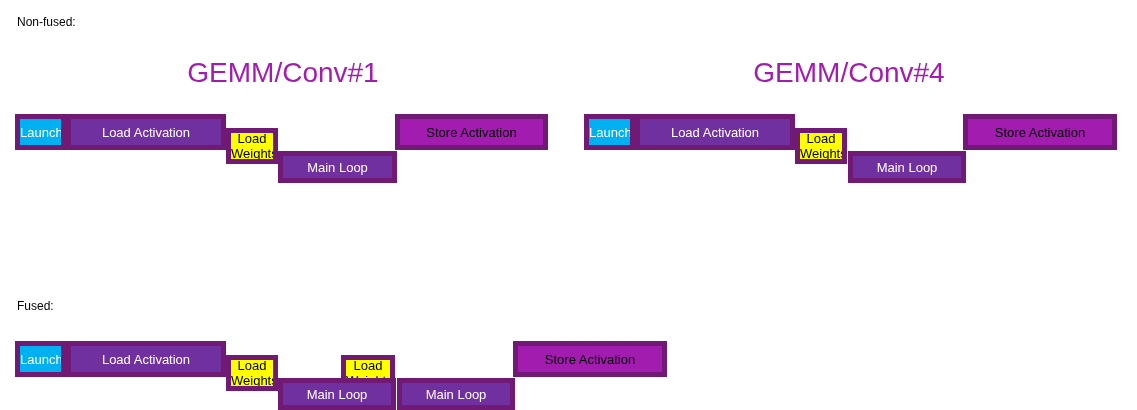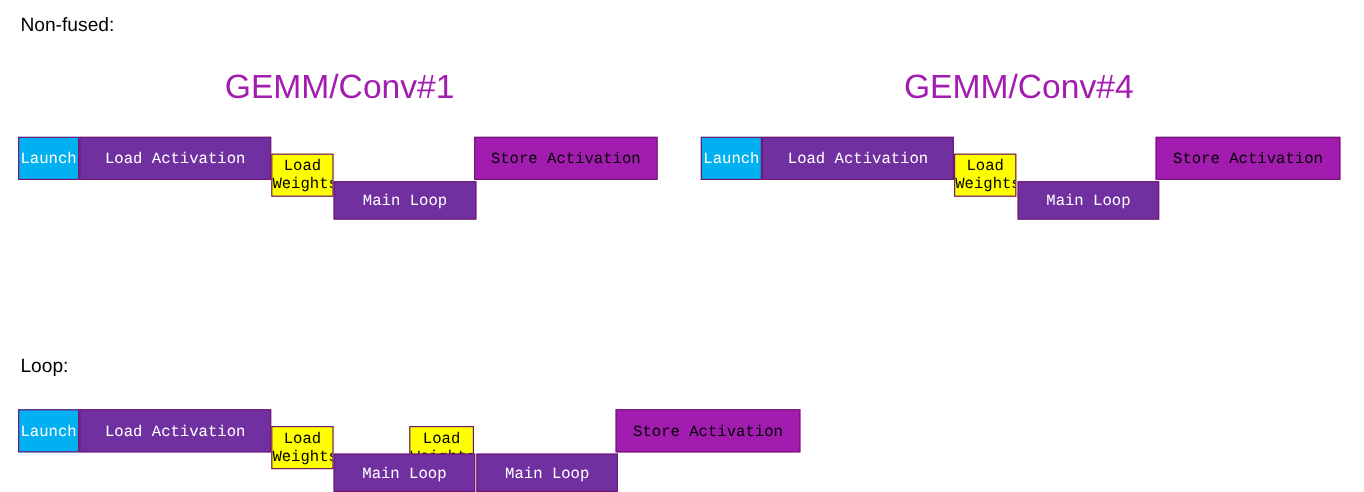--- a/index.html
+++ b/index.html
@@ -12,47 +12,46 @@
   }
   #canvas {
     position: relative;
     width: 1137px;
     height: 410px;
     background: #ffffff;
     overflow: hidden;
   }
   .section-label {
     position: absolute;
-    font-size: 16px;
+    font-size: 12px;
     line-height: 20px;
     color: #000000;
     white-space: nowrap;
     letter-spacing: 0px;
   }
   .kernel-title {
     position: absolute;
     font-size: 28px;
     line-height: 21px;
     color: #a21caf;
     white-space: nowrap;
     text-align: center;
   }
   .bar {
     position: absolute;
     box-sizing: border-box;
-    border: 1px solid #701a75;
+    border: 5px solid #701a75;
     display: flex;
     align-items: center;
     justify-content: center;
     text-align: center;
     font-size: 13px;
     line-height: 15px;
     white-space: nowrap;
     overflow: hidden;
-    font-family: Liberation Mono, monospace;
   }
   .bar.two-line {
     white-space: normal;
     line-height: 15px;
     font-size: 13px;
     margin-top: 14px;
   }
   .bar-launch   { background: #00B0F0; color: #ffffff; }
   .bar-purple   { background: #7030A0; color: #ffffff; }
   .bar-yellow   { background: #FFFF00; color: #000000; }
@@ -107,21 +106,21 @@
   </div>
 
   <div class="bar bar-orange" style="left:963px; top:114px; width:154px; height:36px;">
     <span class="bar-label">Store Activation</span>
   </div>
 
   <div class="bar bar-purple" style="left:848px; top:151px; width:118px; height:32px;">
     <span class="bar-label">Main Loop</span>
   </div>
 
-  <div class="section-label" style="left:17px; top:296px;">Loop:</div>
+  <div class="section-label" style="left:17px; top:296px;">Fused:</div>
 
   <div class="bar bar-launch" style="left:15px; top:341px; width:51px; height:36px;">
     <span class="bar-label">Launch</span>
   </div>
 
   <div class="bar bar-purple" style="left:66px; top:341px; width:160px; height:36px;">
     <span class="bar-label">Load Activation</span>
   </div>
 
   <div class="bar bar-yellow two-line" style="left:226px; top:341px; width:52px; height:36px;">

